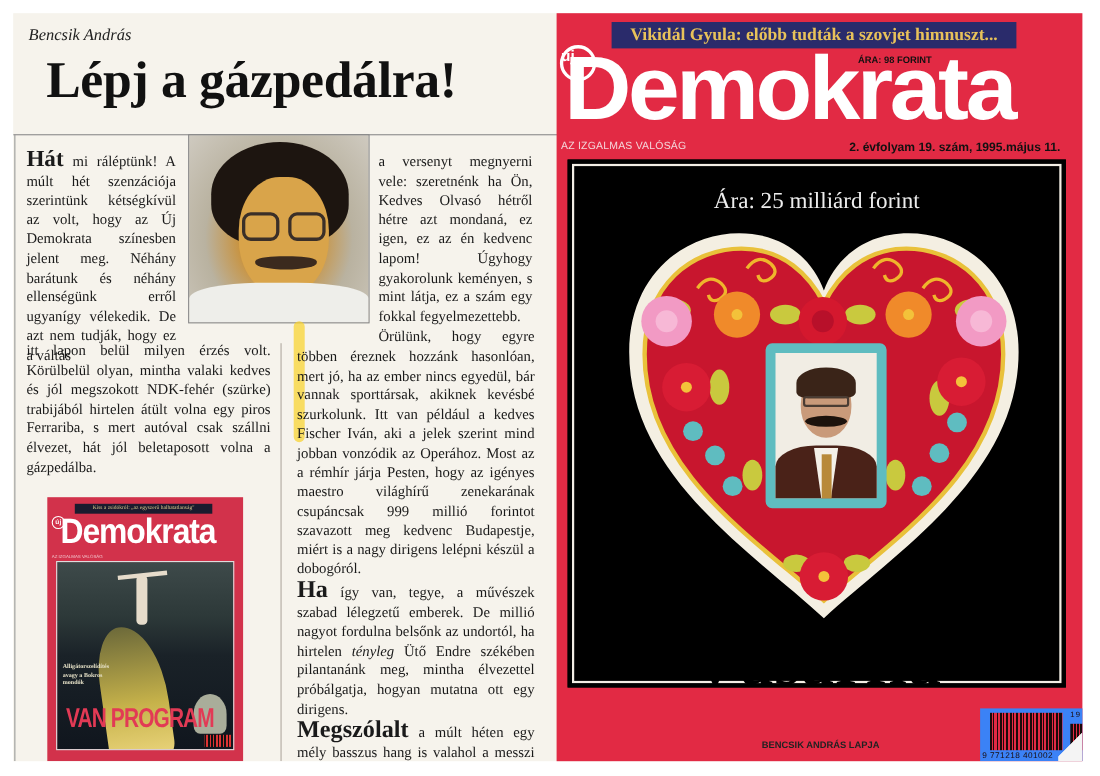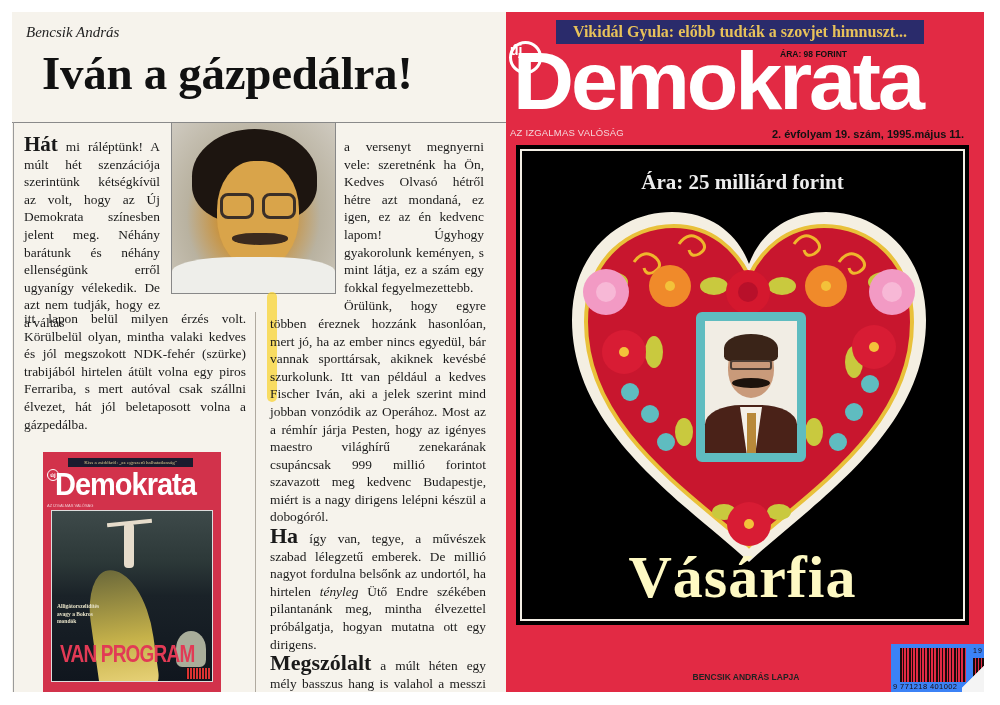--- a/index.html
+++ b/index.html
@@ -59,52 +59,52 @@
   .cover-banner { position: absolute; left: 50px; top: 8px; width: 368px; height: 24px; background: #2a2b6b; padding-left: 22px; }
   .cover-banner-text { position: absolute; left: 0; top: 0; width: 100%; text-align: center; font-family: "Liberation Serif", serif; font-weight: bold; font-size: 16px; line-height: 24px; color: #e8c25a; white-space: nowrap; }
   .uj-badge { position: absolute; left: 3px; top: 29px; width: 33px; height: 33px; border: 3px solid #fff; border-radius: 50%; }
   .uj-text { position: absolute; left: 4px; top: 30px; font-family: "Liberation Sans", sans-serif; font-weight: bold; font-size: 14px; color: #fff; }
   .price-small { position: absolute; left: 274px; top: 37px; font-family: "Liberation Sans", sans-serif; font-size: 8.5px; font-weight: bold; color: #111; }
   .logo { position: absolute; left: 7px; top: 28px; font-family: "Liberation Sans", sans-serif; font-weight: bold; font-size: 82px; line-height: 82px; color: #ffffff; letter-spacing: -3px; transform: scale(1.03, 1.0); transform-origin: top left; white-space: nowrap; }
   .tagline { position: absolute; left: 4px; top: 115px; font-family: "Liberation Sans", sans-serif; font-size: 9.5px; color: #f4d6da; letter-spacing: 0.2px; }
   .issue-info { position: absolute; right: 20px; top: 116px; font-family: "Liberation Sans", sans-serif; font-size: 11px; font-weight: bold; color: #111; }
 
   .cover-frame { position: absolute; left: 10px; top: 133px; width: 453px; height: 480px; background: #000; border: 3px solid #000; outline: 2px solid #f3eee5; outline-offset: -6px; }
-  .cover-headline { position: absolute; left: 0; top: 158px; width: 473px; text-align: center; font-family: "Liberation Serif", serif; font-weight: bold; font-size: 21px; color: #ededed; }
+  .cover-headline { position: absolute; left: 0; top: 158px; width: 473px; text-align: center; font-family: "Liberation Serif", serif; font-weight: normal; font-size: 21px; color: #ededed; }
 
   .heart-wrap { position: absolute; left: 58px; top: 190px; width: 370px; height: 370px; }
   .heart-wrap svg { width: 100%; height: 100%; }
 
   .portrait { position: absolute; left: 190px; top: 300px; width: 110px; height: 150px; }
   .portrait-frame { position: absolute; inset: 0; border: 9px solid #5fbcc0; border-radius: 6px; background: #f1ede4; }
   .portrait-face { position: absolute; left: 32px; top: 30px; width: 46px; height: 56px; border-radius: 45% 45% 50% 50%; background: #c99a7a; }
   .portrait-hair { position: absolute; left: 28px; top: 22px; width: 54px; height: 28px; border-radius: 50% 50% 20% 20%; background: #3a2418; }
   .portrait-mustache { position: absolute; left: 36px; top: 66px; width: 38px; height: 10px; border-radius: 50%; background: #1c120c; }
   .portrait-glasses { position: absolute; left: 34px; top: 48px; width: 42px; height: 10px; border: 2px solid #4a3c33; border-radius: 3px; }
   .portrait-suit { position: absolute; left: 9px; bottom: 9px; width: 92px; height: 48px; border-radius: 40% 40% 0 0; background: #4a2218; }
   .portrait-shirt { position: absolute; left: 44px; bottom: 9px; width: 22px; height: 46px; background: #f4f0e8; clip-path: polygon(0 0, 100% 0, 70% 100%, 30% 100%); }
   .portrait-tie { position: absolute; left: 51px; bottom: 9px; width: 9px; height: 40px; background: #b8893a; }
 
-  .cover-title { position: absolute; left: 0; top: 531px; width: 473px; text-align: center; font-family: "Liberation Serif", serif; font-weight: bold; font-size: 60px; color: #fef9c3; letter-spacing: 1px; }
+  .cover-title { position: absolute; left: 0; top: 556px; width: 473px; text-align: center; font-family: "Liberation Serif", serif; font-weight: bold; font-size: 60px; color: #000000; letter-spacing: 1px; }
 
   .publisher { position: absolute; left: 120px; top: 660px; width: 240px; text-align: center; font-family: "Liberation Sans", sans-serif; font-size: 8.5px; font-weight: bold; color: #222; }
   .barcode-box { position: absolute; left: 370px; top: 632px; width: 100px; height: 48px; background: #3b82f6; margin-left: 15px; }
   .barcode-main { position: absolute; left: 9px; top: 4px; width: 66px; height: 34px; background: repeating-linear-gradient(90deg, #1a0a0a 0 2px, #e22a44 2px 3px, #1a0a0a 3px 4px, #e22a44 4px 6px, #1a0a0a 6px 7.5px, #e22a44 7.5px 9px); }
   .barcode-addon { position: absolute; left: 82px; top: 14px; width: 12px; height: 24px; background: repeating-linear-gradient(90deg, #1a0a0a 0 2px, #e22a44 2px 3px); }
   .barcode-addon-num { position: absolute; left: 82px; top: 3px; font-family: "Liberation Sans", sans-serif; font-size: 7px; color: #1a0a0a; letter-spacing: 1px; }
   .barcode-num { position: absolute; left: 2px; top: 38px; font-family: "Liberation Sans", sans-serif; font-size: 7.5px; color: #1a0a0a; letter-spacing: 0.4px; white-space: nowrap; }
   .page-curl { position: absolute; right: 0; bottom: 0; width: 22px; height: 26px; background: linear-gradient(135deg, transparent 45%, #f4f4f4 46%); }
 </style>
 </head>
 <body>
 
 <div class="left-page">
   <div class="highlight-dot"></div>
   <div class="byline">Bencsik András</div>
-  <div class="headline">Iván a gázpedálra!</div>
+  <div class="headline">Lépj a gázpedálra!</div>
   <div class="rule-top"></div>
   <div class="col-divider-left"></div>
   <div class="col-divider-mid"></div>
 
   <div class="photo">
     <div class="hair"></div>
     <div class="face"></div>
     <div class="glasses-l"></div>
     <div class="glasses-r"></div>
     <div class="mustache"></div>

